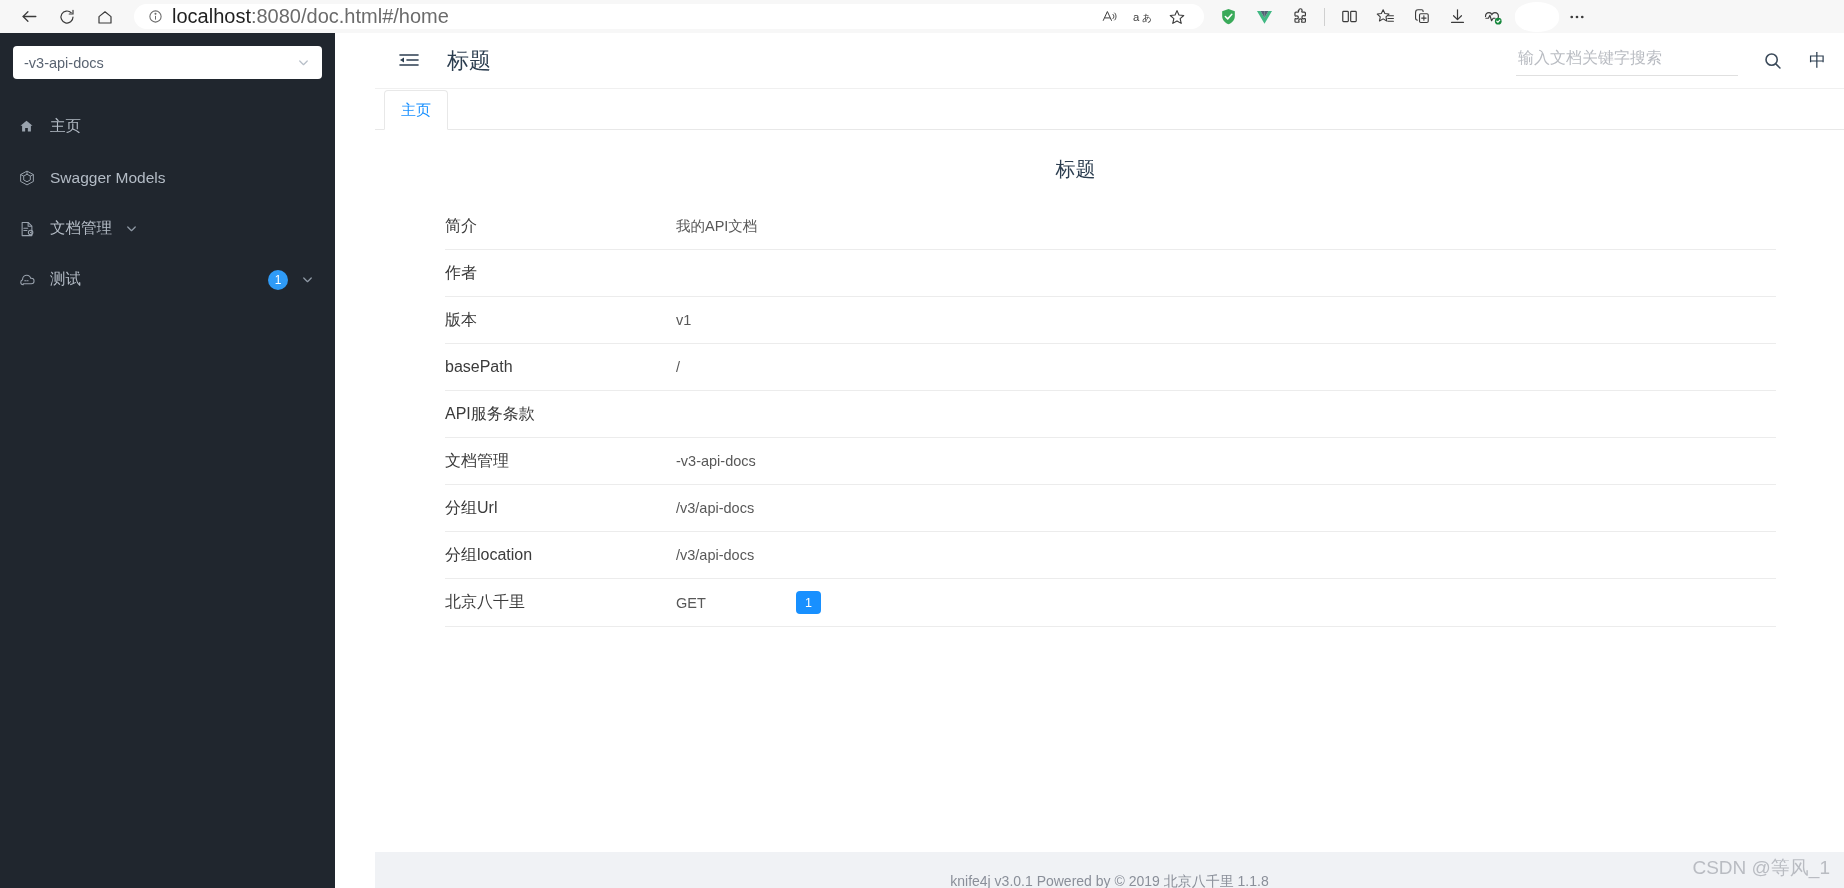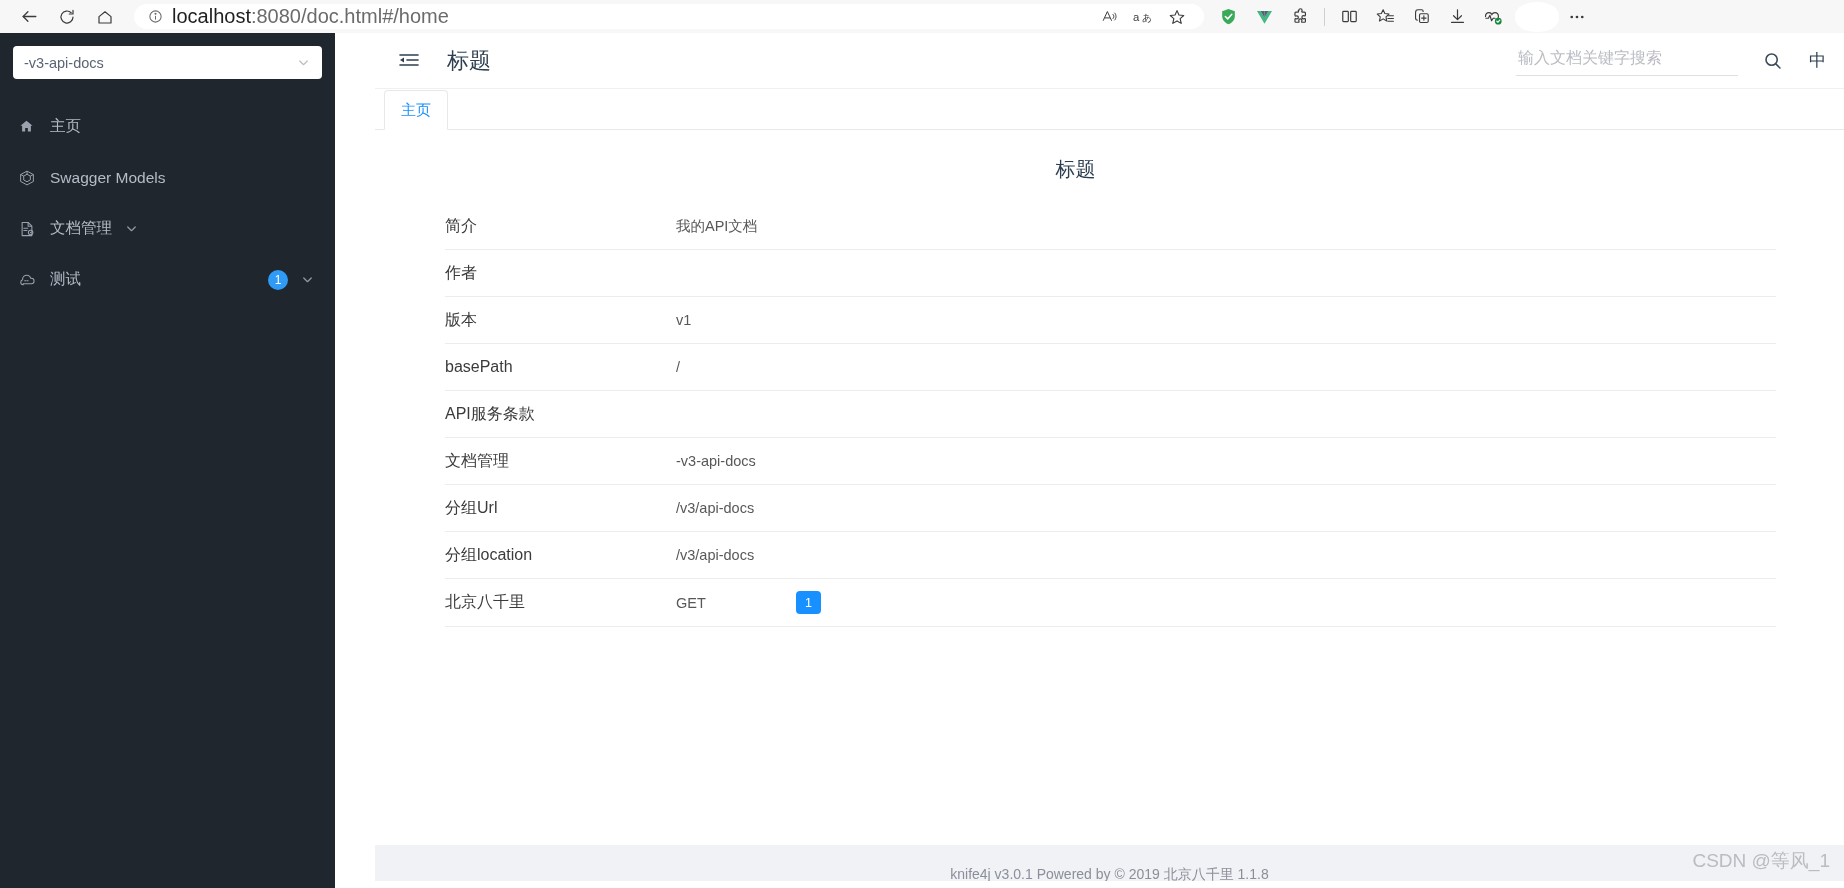--- a/index.html
+++ b/index.html
@@ -212,21 +212,21 @@
     font-size: 12.5px;
     min-width: 25px; height: 23px;
     border-radius: 4px;
     display: flex; align-items: center; justify-content: center;
     padding: 0 6px;
   }
 
   
   .footer {
     position: absolute;
-    left: 0; right: 0; bottom: 7px;
+    left: 0; right: 0; bottom: 0;
     height: 36px;
     background: #f0f2f5;
     display: flex;
     align-items: center;
     justify-content: center;
     font-size: 14px;
     color: #8a8f99;
     overflow: hidden;
   }
   .footer-inner { transform: translateY(12px); white-space: nowrap; }

